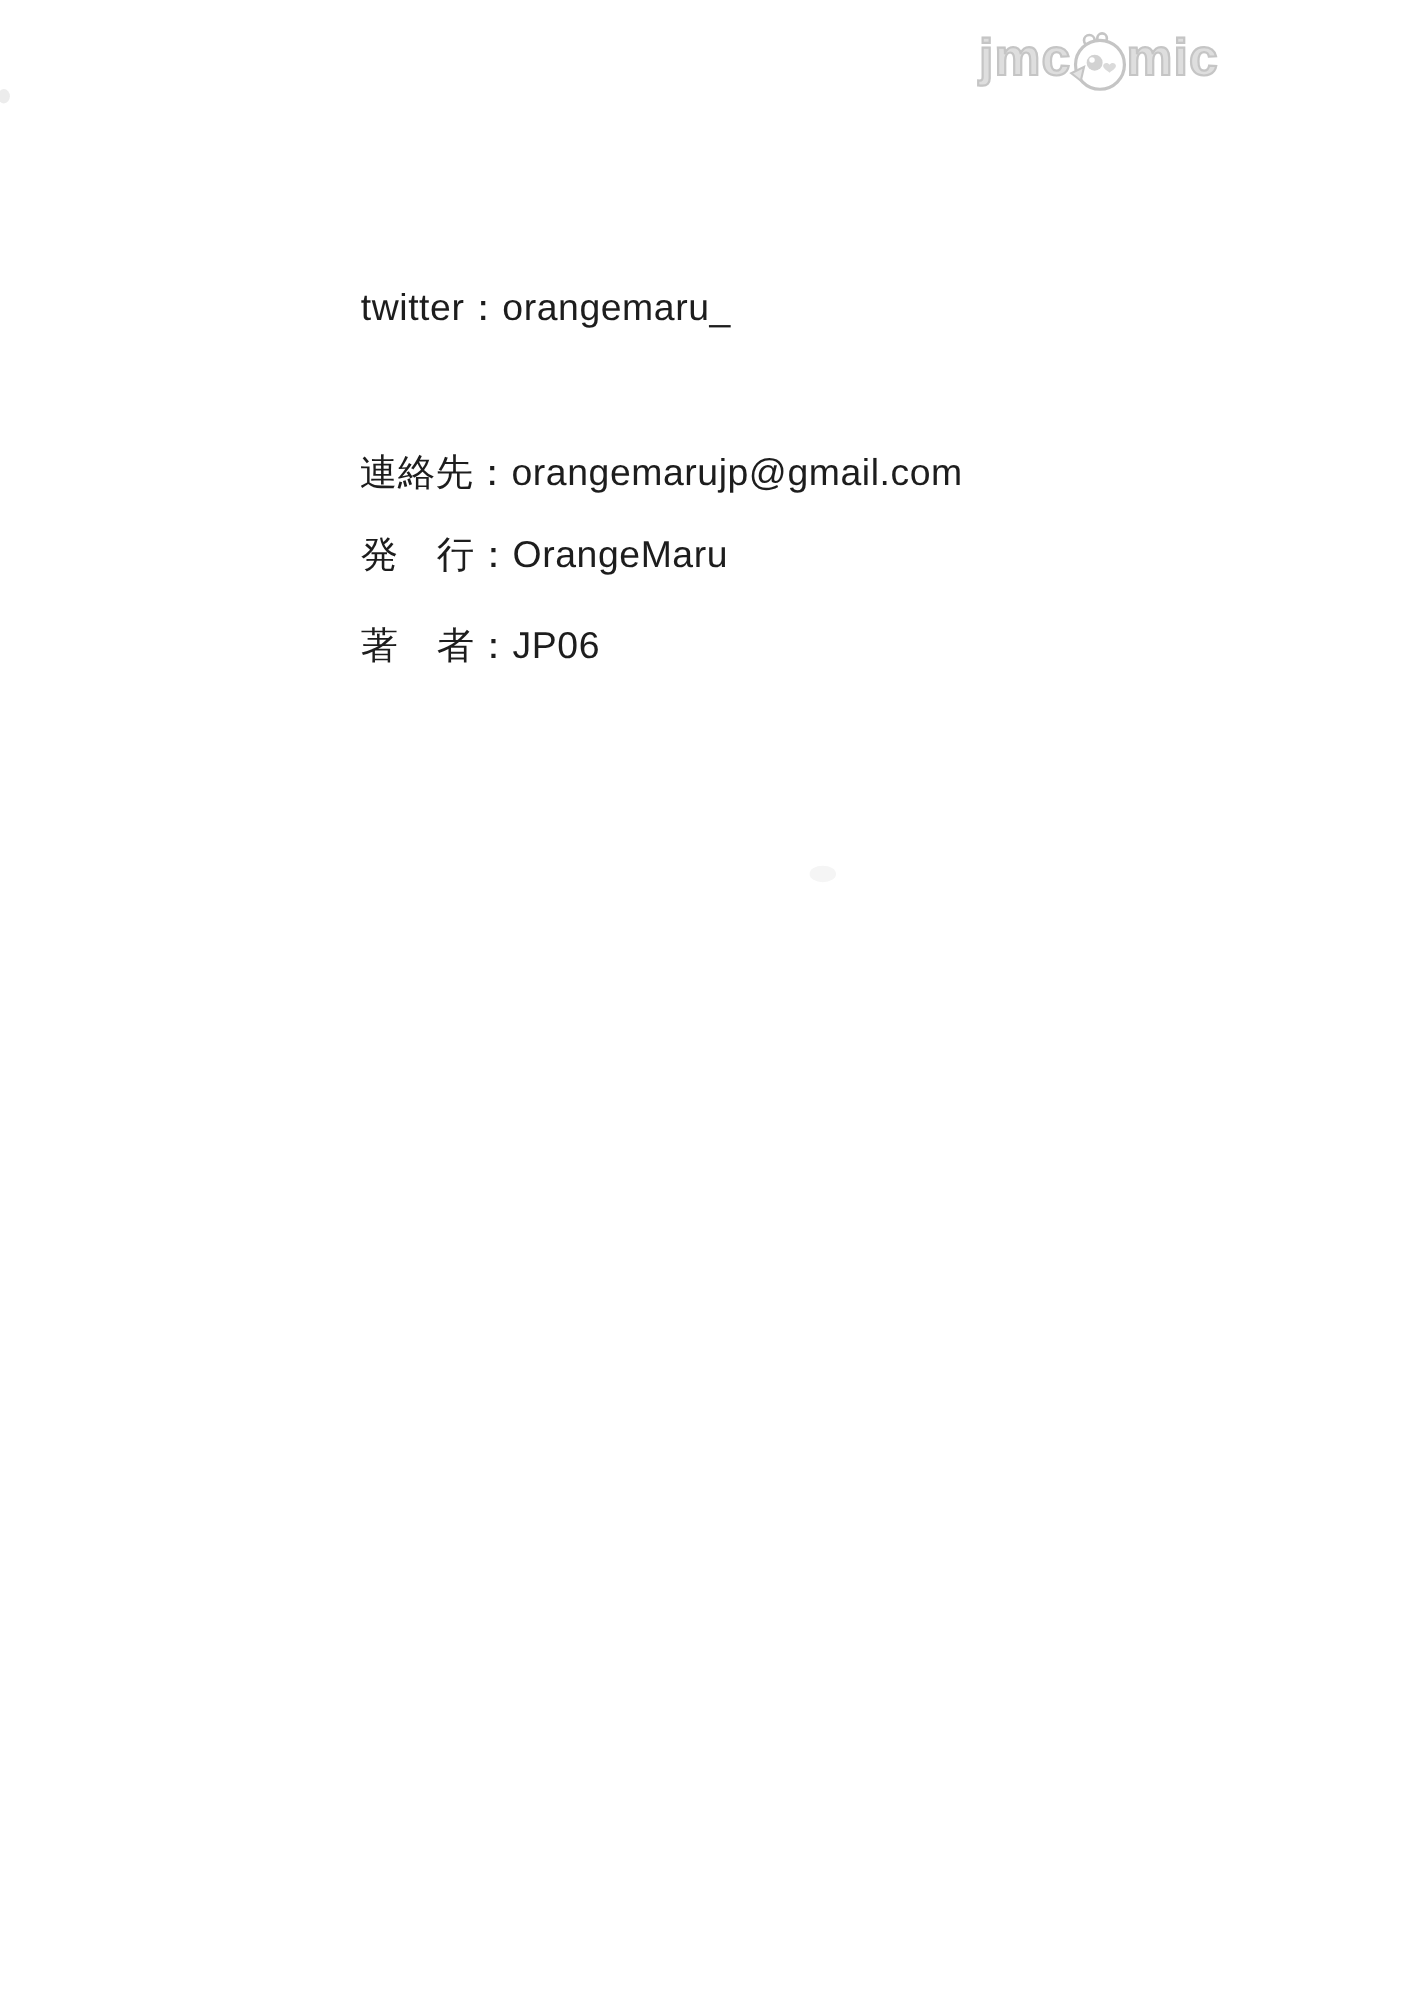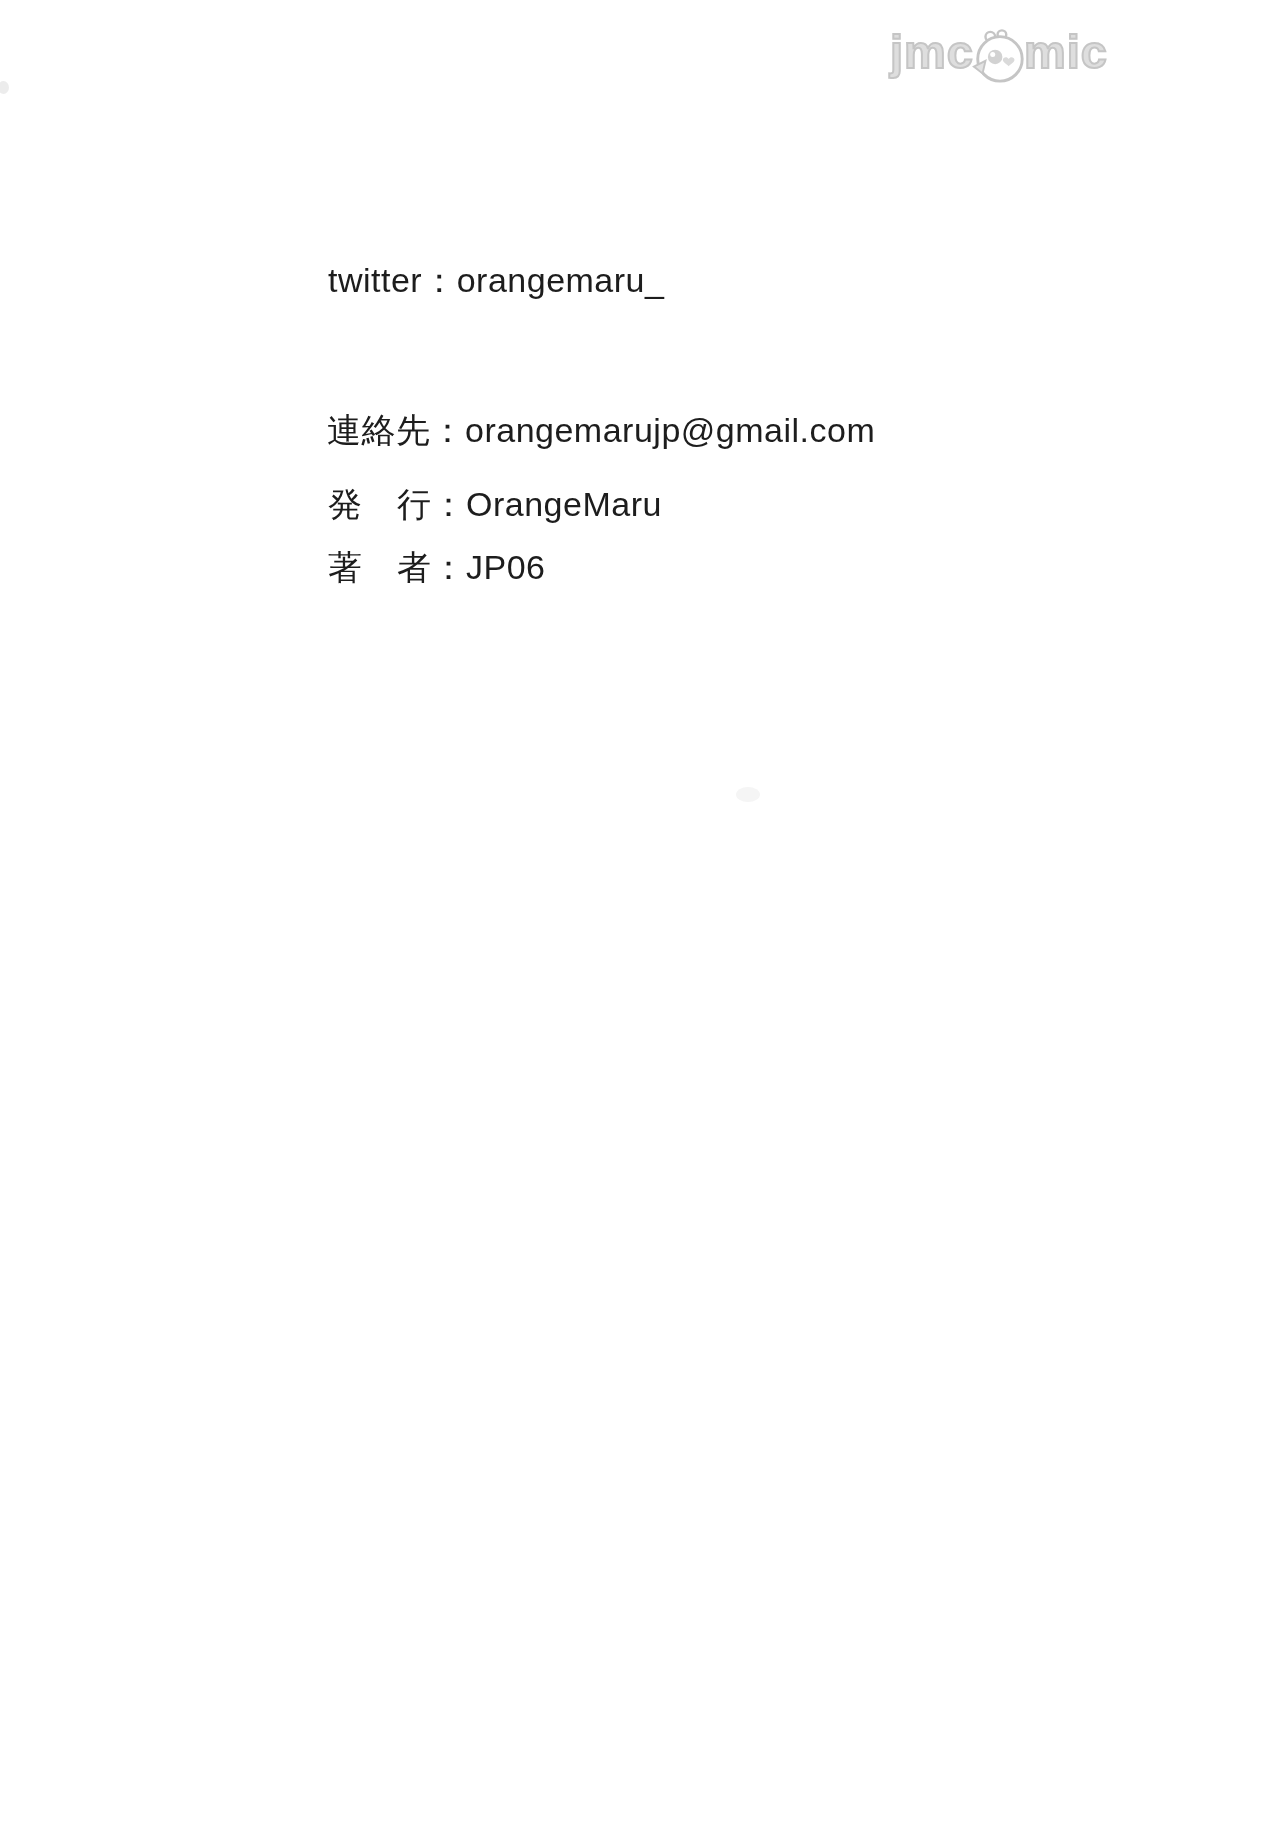--- a/index.html
+++ b/index.html
@@ -27,21 +27,21 @@
   
   .line {
     position:absolute; left:328px;
     font-size:34px; line-height:36px;
     letter-spacing:0.5px; white-space:pre;
     color:#1d1d1d;
   }
   .line-twitter   { top:262px; }
   .line-contact   { top:396px; left:327px;margin-top:16px; }
   .line-publisher { top:486px;text-align:center; }
-  .line-author    { top:549px; }
+  .line-author    { top:569px; }
 
   
   .ghost {
     position:absolute; left:327px;
     font-size:29px; line-height:36px;
     letter-spacing:0.5px; white-space:pre;
     overflow:hidden;
     color:#242424;
   }
   .ghost-printer-1 { top:360px; height:22px; }

